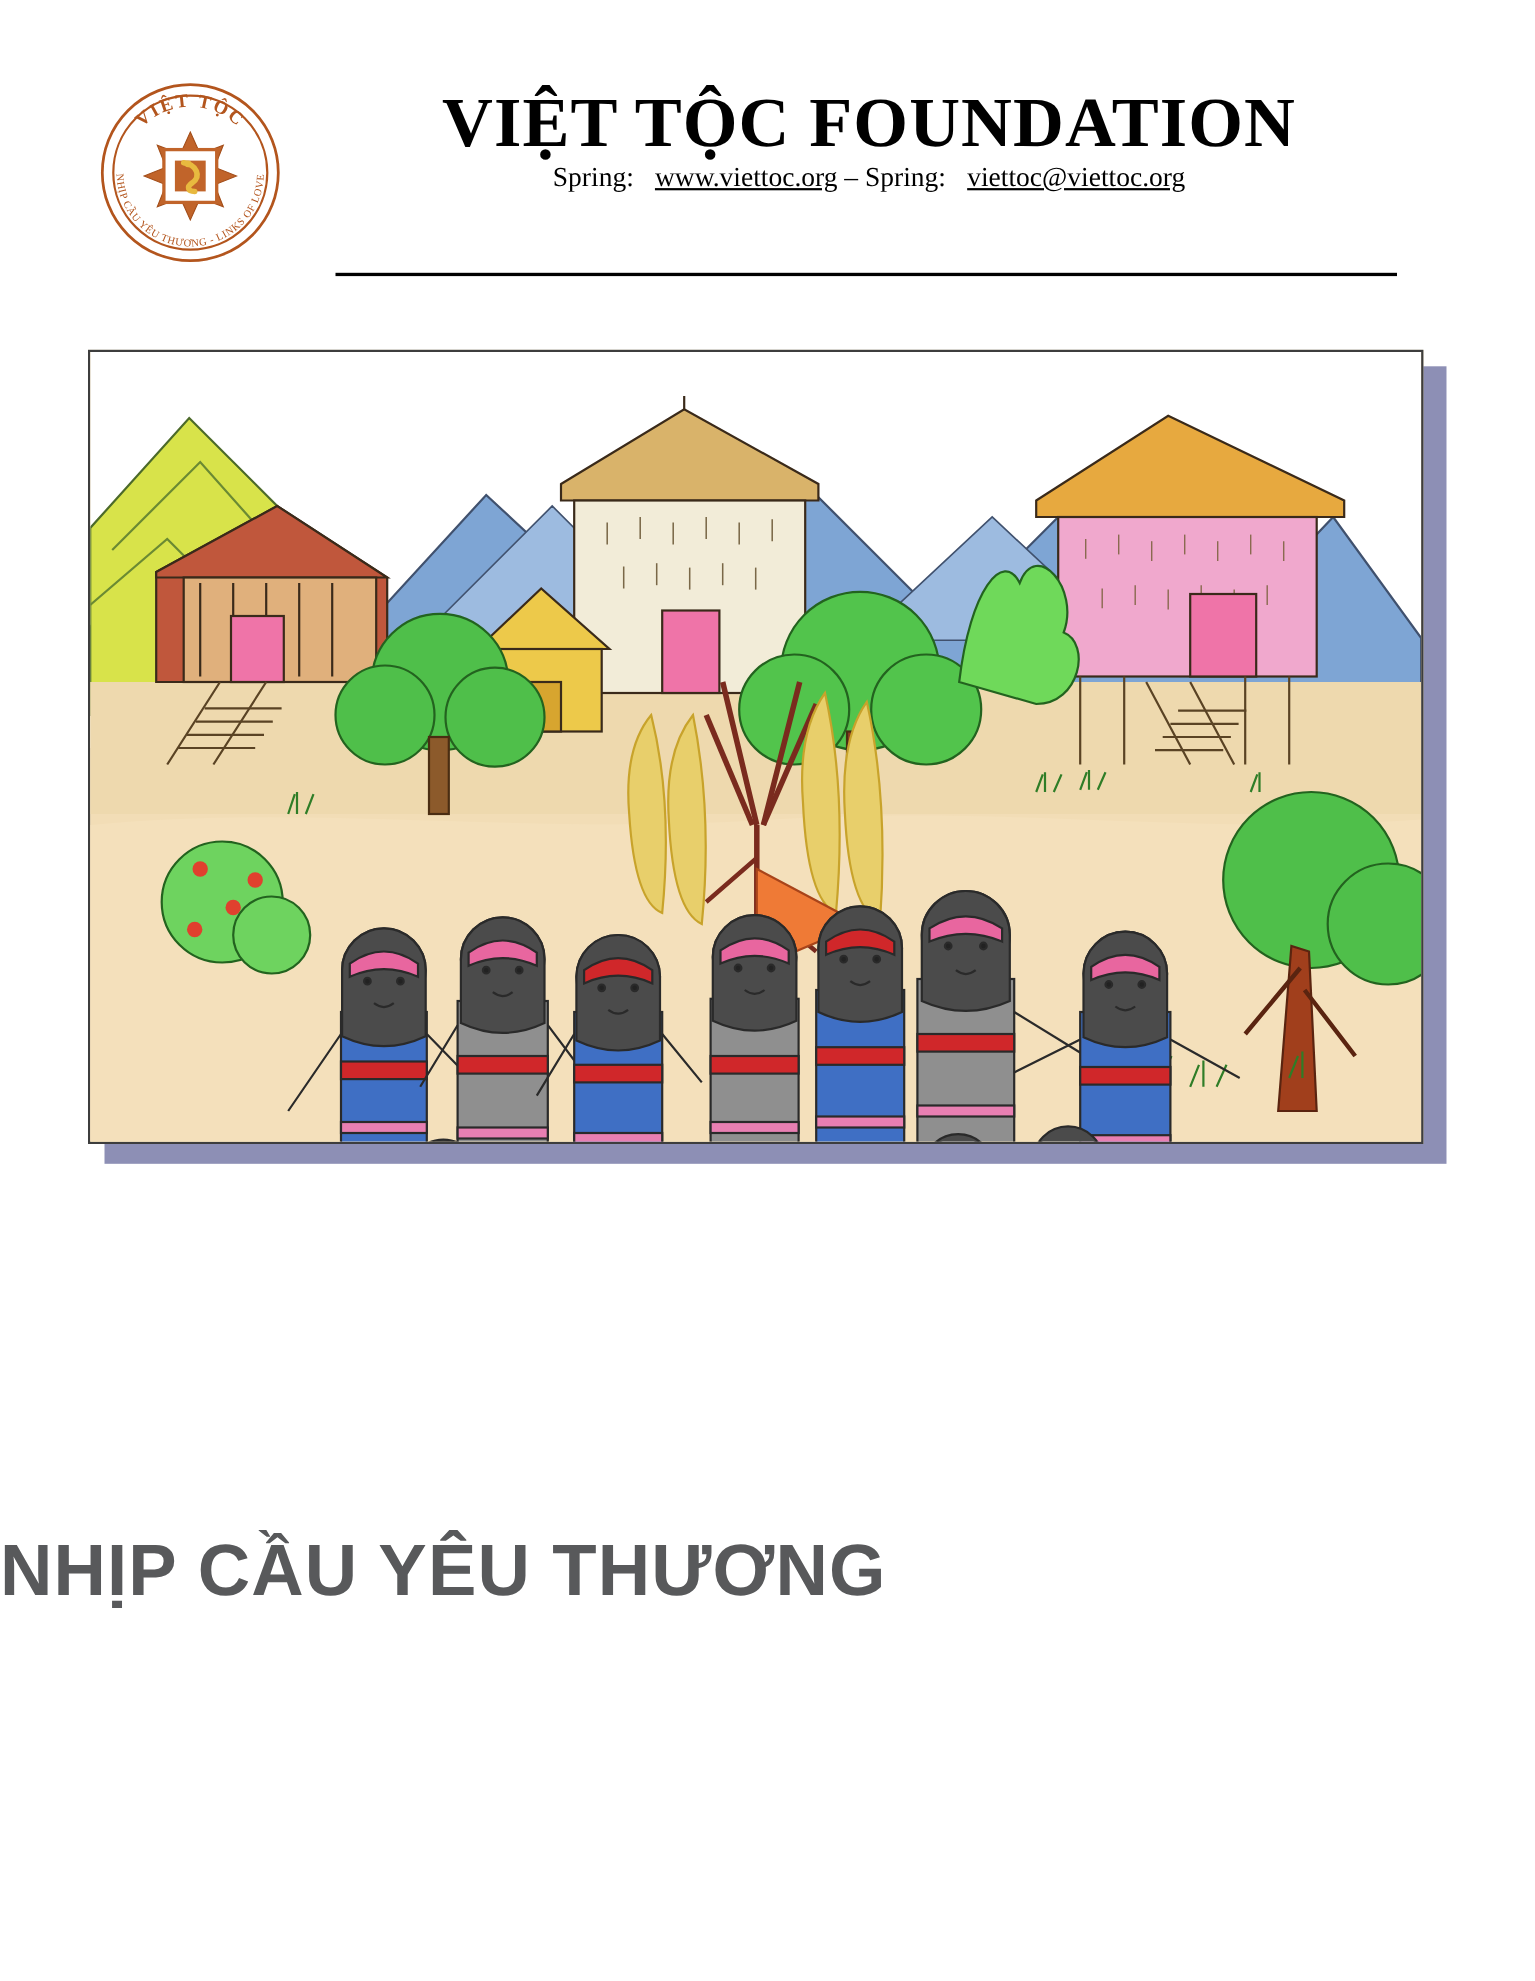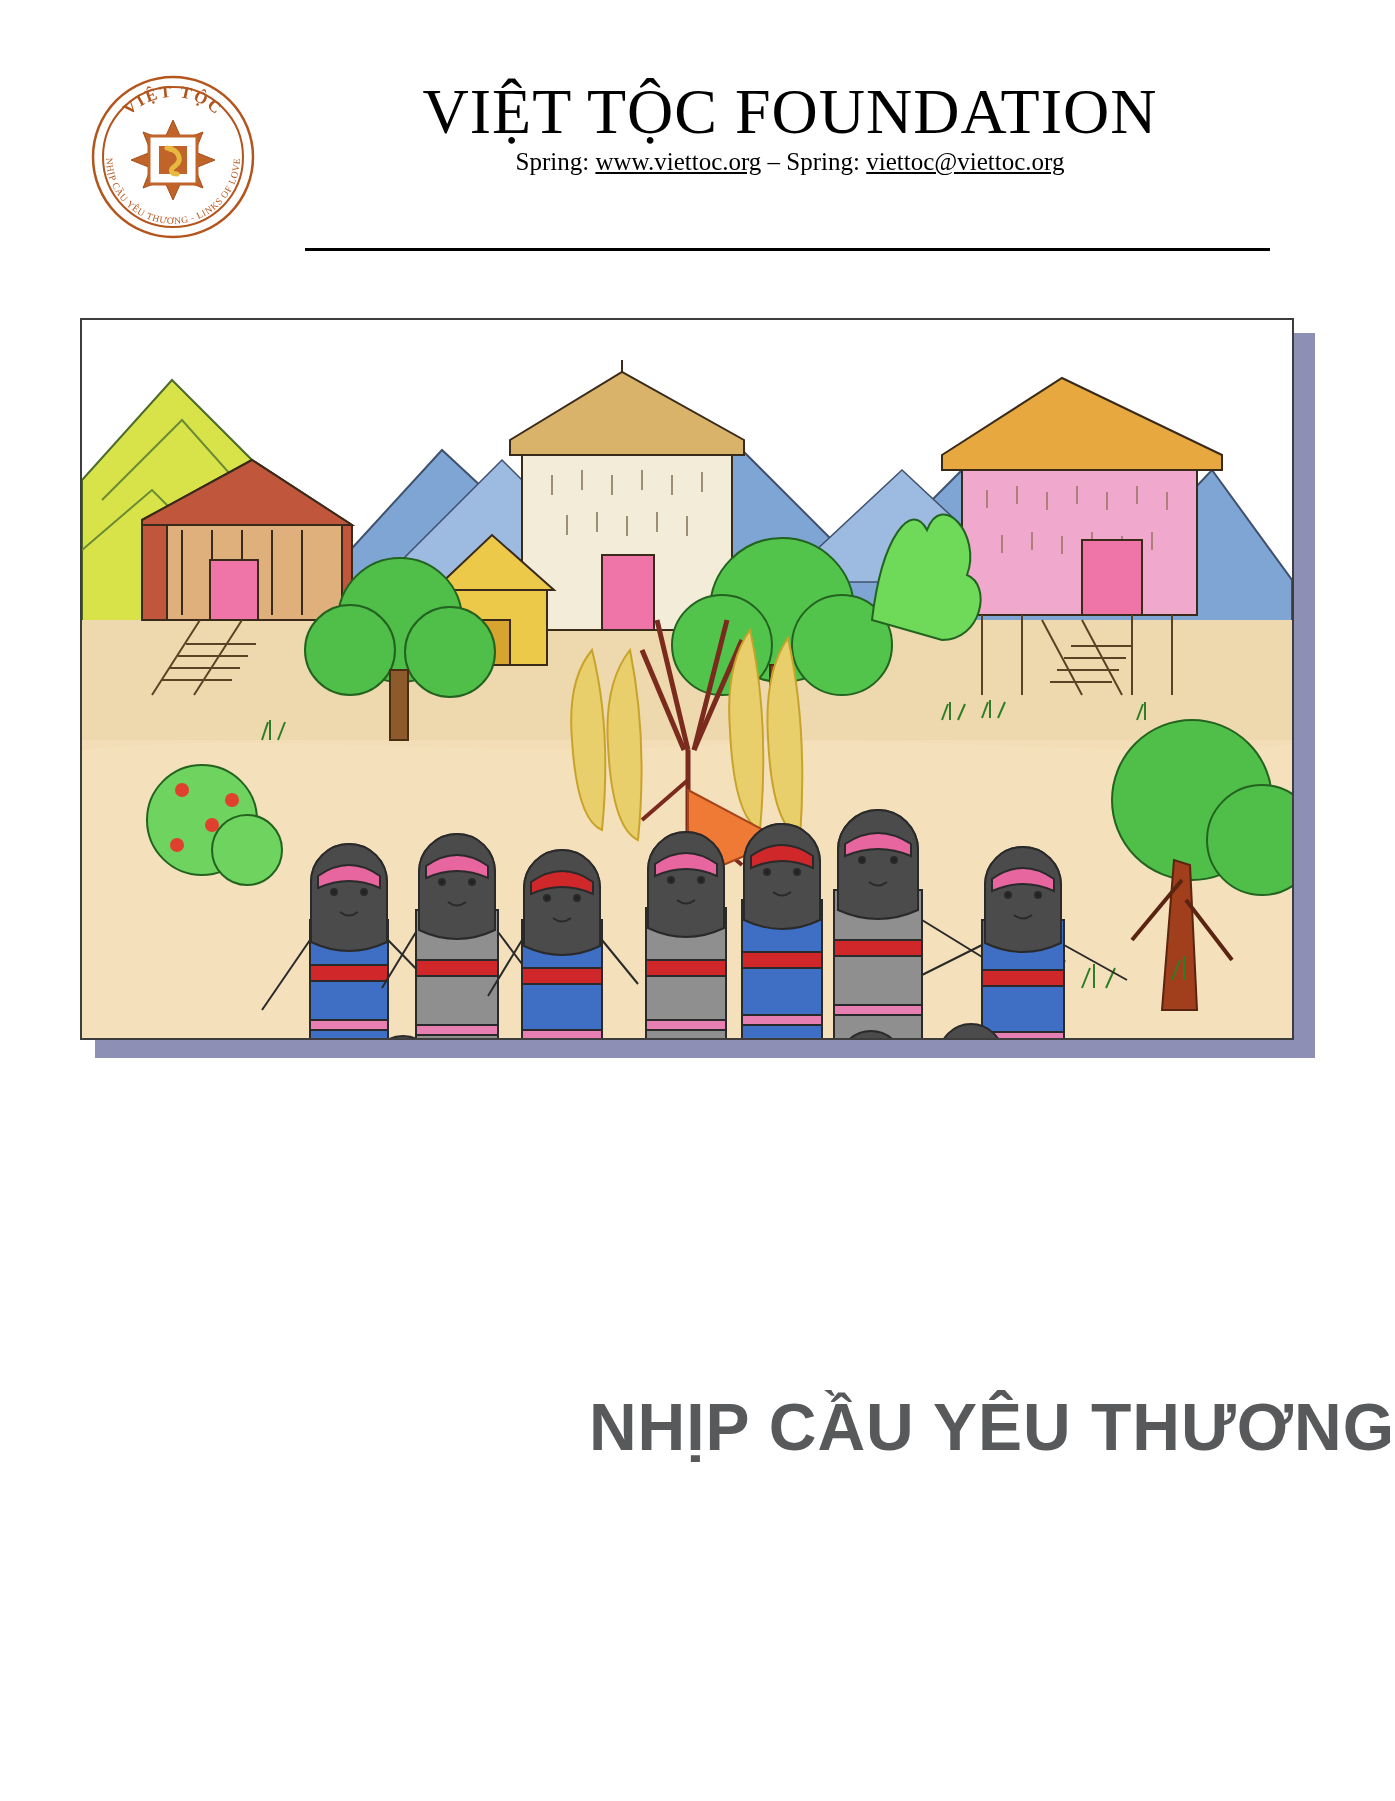--- a/index.html
+++ b/index.html
@@ -44,21 +44,21 @@
   .header-text {
     position: absolute;
     left: 300px;
     top: 78px;
     width: 980px;
     text-align: center;
   }
 
   .org-title {
     font-family: "Liberation Serif", serif;
-    font-weight: normal;
+    font-weight: bold;
     font-size: 64px;
     letter-spacing: 1px;
     color: #000000;
     line-height: 1.05;
     white-space: nowrap;
   }
 
   .org-address {
     font-family: "Liberation Serif", serif;
     font-size: 25px;
@@ -70,20 +70,21 @@
   .org-contact {
     font-family: "Liberation Serif", serif;
     font-size: 25px;
     color: #000000;
     line-height: 1.35;
   }
 
   .org-contact a, .link {
     color: #000000;
     text-decoration: underline;
+    margin-left: 13px;
   }
 
   .header-rule {
     position: absolute;
     left: 305px;
     top: 248px;
     width: 965px;
     height: 3px;
     background: #000000;
   }
@@ -118,21 +119,21 @@
   }
 
   .art-frame svg { display: block; }
 
   
   .title-block {
     position: absolute;
     left: 0;
     top: 1370px;
     width: 1395px;
-    text-align: right;
+    text-align: left;
   }
 
   .big-title {
     font-family: "Liberation Sans", sans-serif;
     font-weight: bold;
     font-size: 66px;
     color: #58595b;
     letter-spacing: 1px;
     line-height: 1.75;
   }

